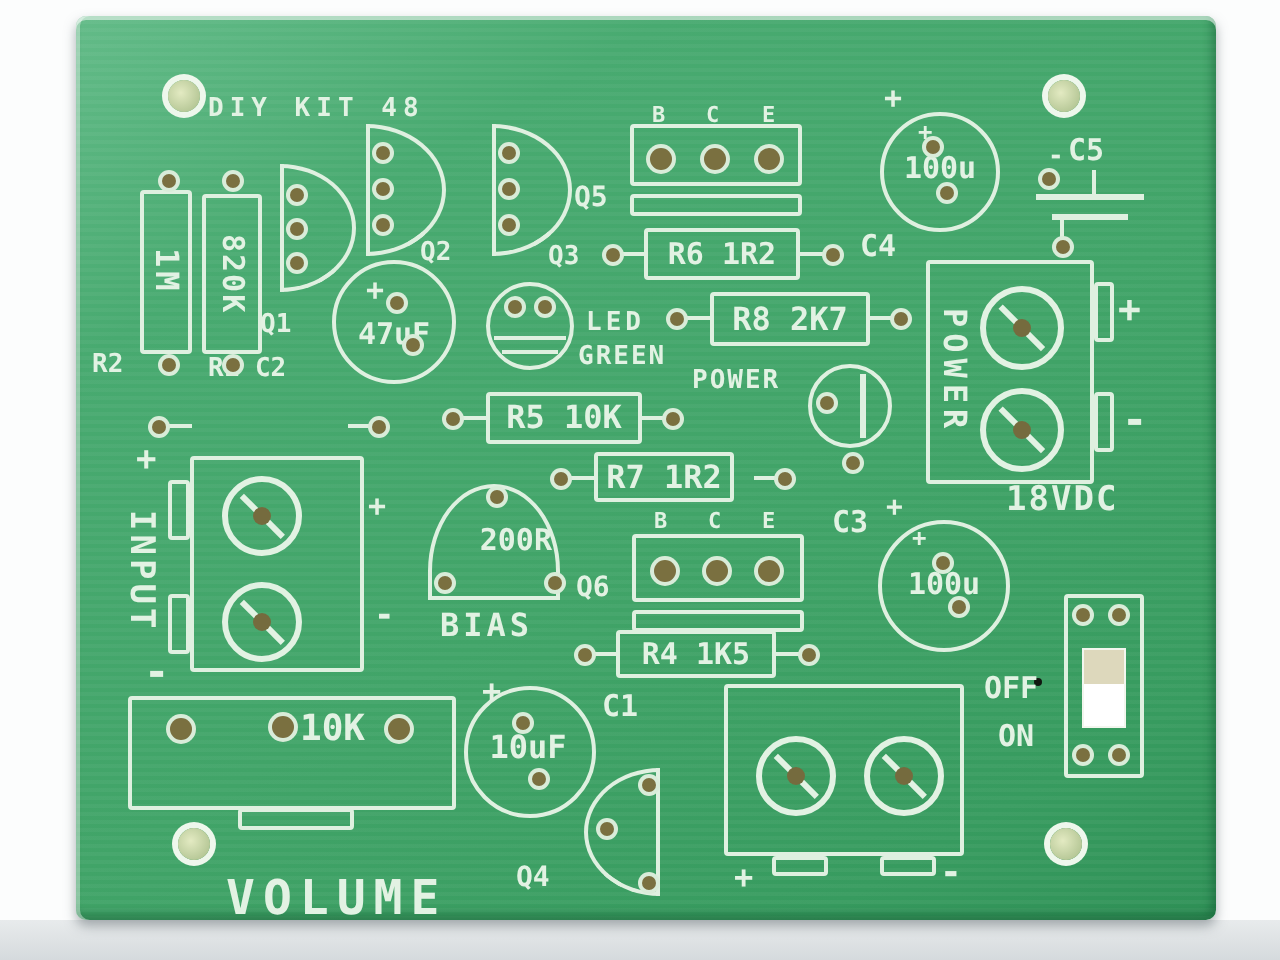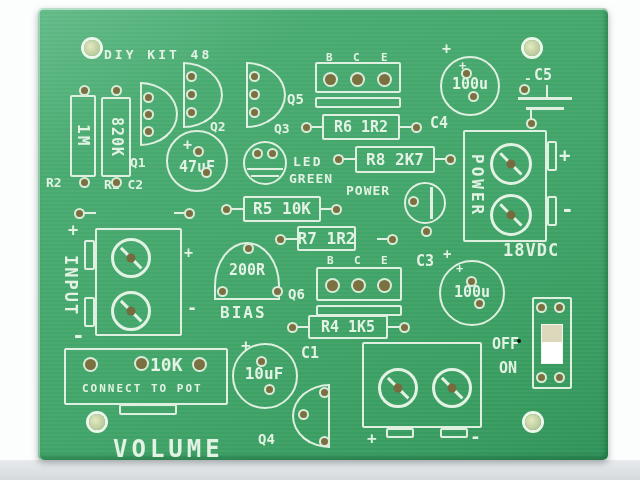--- a/index.html
+++ b/index.html
@@ -91,21 +91,21 @@
 
   <div class="t" style="left:346px;top:184px;font-size:13px;letter-spacing:1px">POWER</div>
   <div class="circ" style="left:404px;top:182px;width:42px;height:42px"></div>
   <div class="lead" style="left:430px;top:187px;width:3px;height:32px"></div>
 
   <div class="box flexc" style="left:243px;top:196px;width:78px;height:26px">
     <span class="t" style="position:static;font-size:16px">R5 10K</span>
   </div>
   <div class="lead" style="left:229px;top:208px;width:14px;height:2px"></div>
   <div class="lead" style="left:321px;top:208px;width:14px;height:2px"></div>
-  <div class="box flexc" style="left:297px;top:226px;width:59px;height:25px">
+  <div class="box flexc" style="left:297px;top:226px;width:70px;height:25px">
     <span class="t" style="position:static;font-size:16px">R7 1R2</span>
   </div>
   <div class="lead" style="left:283px;top:238px;width:14px;height:2px"></div>
   <div class="lead" style="left:377px;top:238px;width:14px;height:2px"></div>
   <div class="lead" style="left:82px;top:212px;width:14px;height:2px"></div>
   <div class="lead" style="left:174px;top:212px;width:14px;height:2px"></div>
 
   <div class="circ" style="left:440px;top:56px;width:60px;height:60px"></div>
   <div class="t" style="left:448px;top:77px;width:44px;text-align:center;font-size:15px">100u</div>
   <div class="t" style="left:442px;top:42px;font-size:15px">+</div>
@@ -143,21 +143,21 @@
   <div class="box" style="left:84px;top:297px;width:11px;height:30px"></div>
   <div class="t" style="left:68px;top:222px;font-size:17px">+</div>
   <div class="flexc" style="position:absolute;left:56px;top:240px;width:28px;height:92px">
     <span class="t vtext" style="position:static;font-size:17px;letter-spacing:2px">INPUT</span>
   </div>
   <div class="t" style="left:72px;top:326px;font-size:21px">-</div>
   <div class="t" style="left:184px;top:246px;font-size:15px">+</div>
   <div class="t" style="left:187px;top:300px;font-size:17px">-</div>
 
   <div class="arch" style="left:214px;top:242px;width:66px;height:58px"></div>
-  <div class="t" style="left:218px;top:263px;width:58px;text-align:center;font-size:15px">200R</div>
+  <div class="t" style="left:218px;top:263px;width:58px;text-align:right;font-size:15px">200R</div>
   <div class="t" style="left:220px;top:305px;font-size:16px;letter-spacing:2px">BIAS</div>
 
   <div class="t" style="left:327px;top:255px;font-size:11px">B</div>
   <div class="t" style="left:354px;top:255px;font-size:11px">C</div>
   <div class="t" style="left:381px;top:255px;font-size:11px">E</div>
   <div class="box" style="left:316px;top:267px;width:86px;height:34px"></div>
   <div class="box" style="left:316px;top:305px;width:86px;height:11px"></div>
   <div class="t" style="left:288px;top:287px;font-size:14px">Q6</div>
 
   <div class="box flexc" style="left:308px;top:315px;width:80px;height:24px">
@@ -183,21 +183,20 @@
   <div class="t" style="left:470px;top:428px;font-size:18px">-</div>
 
   <div class="box" style="left:532px;top:297px;width:40px;height:92px"></div>
   <div class="sw-cap" style="left:541px;top:324px;width:22px;height:40px"></div>
   <div style="position:absolute;left:517px;top:339px;width:4px;height:4px;background:#101810;border-radius:50%"></div>
   <div class="t" style="left:492px;top:337px;font-size:15px">OFF</div>
   <div class="t" style="left:499px;top:361px;font-size:15px">ON</div>
 
   <div class="box" style="left:64px;top:348px;width:164px;height:57px"></div>
   <div class="t" style="left:150px;top:356px;font-size:18px">10K</div>
-  <div class="t" style="left:82px;top:383px;font-size:11px;letter-spacing:2px">CONNECT TO POT</div>
   <div class="box" style="left:119px;top:404px;width:58px;height:11px"></div>
   <div class="t" style="left:113px;top:437px;font-size:24px;letter-spacing:4px">VOLUME</div>
 
   <div class="hole" style="left:84px;top:40px"></div>
   <div class="hole" style="left:524px;top:40px"></div>
   <div class="hole" style="left:89px;top:414px"></div>
   <div class="hole" style="left:525px;top:414px"></div>
 <div class="pad" style="left: 81px; top: 87px;"></div>
     <div class="pad" style="left: 81px; top: 179px;"></div>
     <div class="pad" style="left: 113px; top: 87px;"></div>

